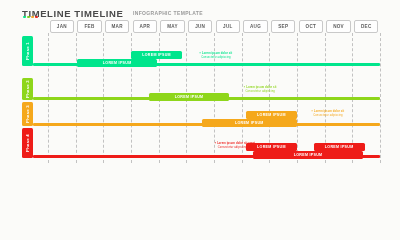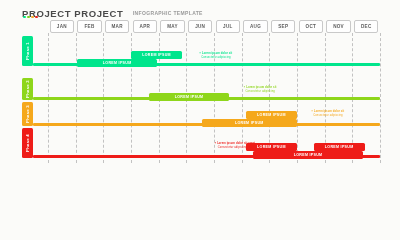--- a/index.html
+++ b/index.html
@@ -68,21 +68,21 @@
   }
   .note .nb{font-weight:bold;}
   .note .bullet{font-size:3.4px;line-height:1;}
 </style>
 </head>
 <body>
 
 <div id="canvas">
 
   <div class="header">
-    <span class="title">PROJECT PROJECT</span>
+    <span class="title">TIMELINE TIMELINE</span>
     <span class="subtitle">INFOGRAPHIC TEMPLATE</span>
   </div>
   <div class="dots" id="dots">
       <div class="dot" style="background: rgb(0, 232, 135);"></div>
       <div class="dot" style="background: rgb(126, 211, 33);"></div>
       <div class="dot" style="background: rgb(245, 166, 35);"></div>
       <div class="dot" style="background: rgb(232, 35, 31);"></div>
     </div>
 
   <div class="months" id="months">

